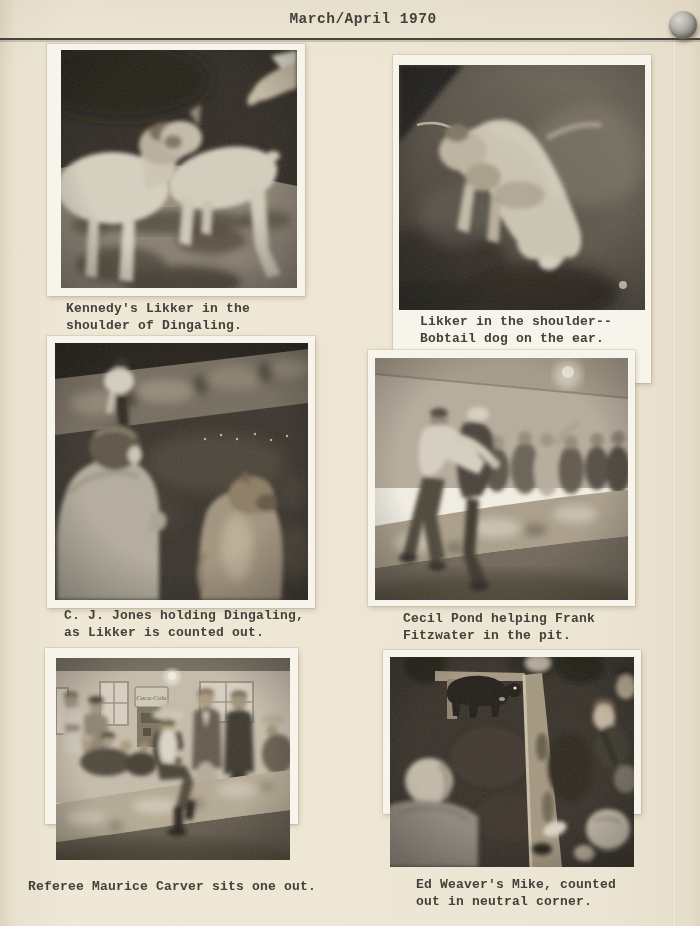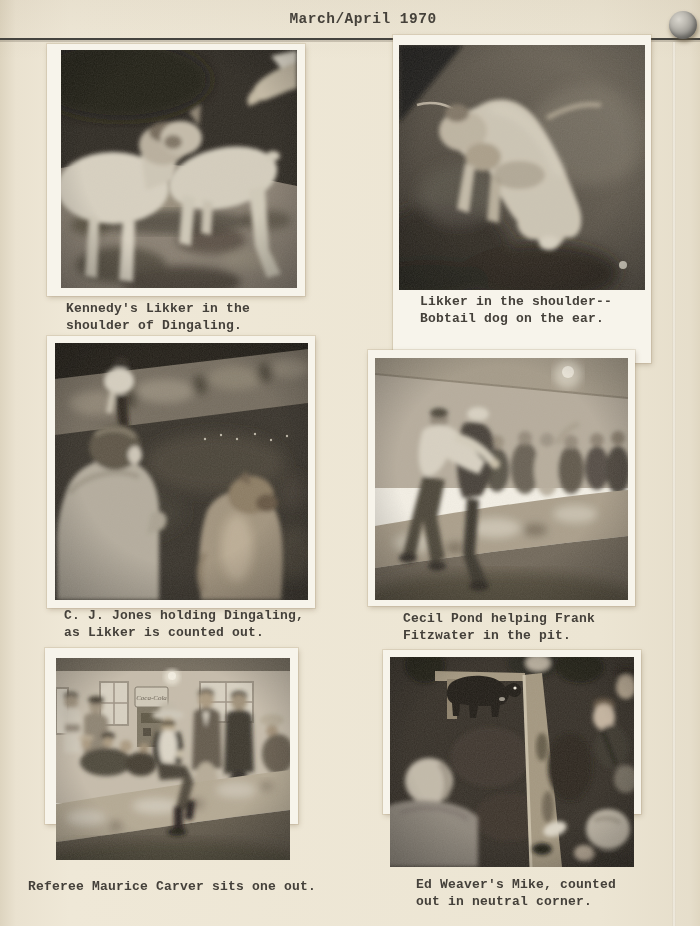--- a/index.html
+++ b/index.html
@@ -23,21 +23,21 @@
     background:radial-gradient(circle at 35% 30%,#d9d6ce 0%,#bcb9b1 30%,#92908a 62%,#6e6c66 100%);
     box-shadow:1px 3px 4px rgba(90,75,50,.55),inset -2px -3px 4px rgba(0,0,0,.28);}
   figure.photo{position:absolute;margin:0;}
   .print{position:absolute;inset:0;background:#f7f4eb;
     box-shadow:0 0 0 1px rgba(160,140,100,.18),1px 2px 5px rgba(110,90,60,.28);}
   .img{position:absolute;display:block;}
   figcaption{position:absolute;font-size:13px;line-height:17px;color:#44403a;
     white-space:pre-line;letter-spacing:.2px;font-weight:bold;width:360px;}
   
   .p1{left:47px;top:44px;width:258px;height:252px;} .p1 .img{left:14px;top:6px;width:236px;height:238px;}  .p1 figcaption{left:19px;top:256px;}
-  .p2{left:393px;top:35px;width:258px;height:328px;} .p2 .img{left:6px;top:10px;width:246px;height:245px;} .p2 figcaption{left:27px;top:258px;}
+  .p2{left:393px;top:55px;width:258px;height:328px;} .p2 .img{left:6px;top:10px;width:246px;height:245px;} .p2 figcaption{left:27px;top:258px;}
   .p3{left:47px;top:336px;width:268px;height:272px;border-radius:20px;} .p3 .img{left:8px;top:7px;width:253px;height:257px;}  .p3 figcaption{left:17px;top:271px;}
   .p4{left:368px;top:350px;width:267px;height:256px;} .p4 .img{left:7px;top:8px;width:253px;height:242px;} .p4 figcaption{left:35px;top:260px;}
   .p5{left:45px;top:648px;width:253px;height:176px;} .p5 .img{left:11px;top:10px;width:234px;height:202px;} .p5 figcaption{left:-17px;top:230px;}
   .p6{left:383px;top:650px;width:258px;height:164px;} .p6 .img{left:7px;top:7px;width:244px;height:210px;} .p6 figcaption{left:33px;top:226px;}
 </style>
 </head>
 <body>
 
 <div class="page">
 

